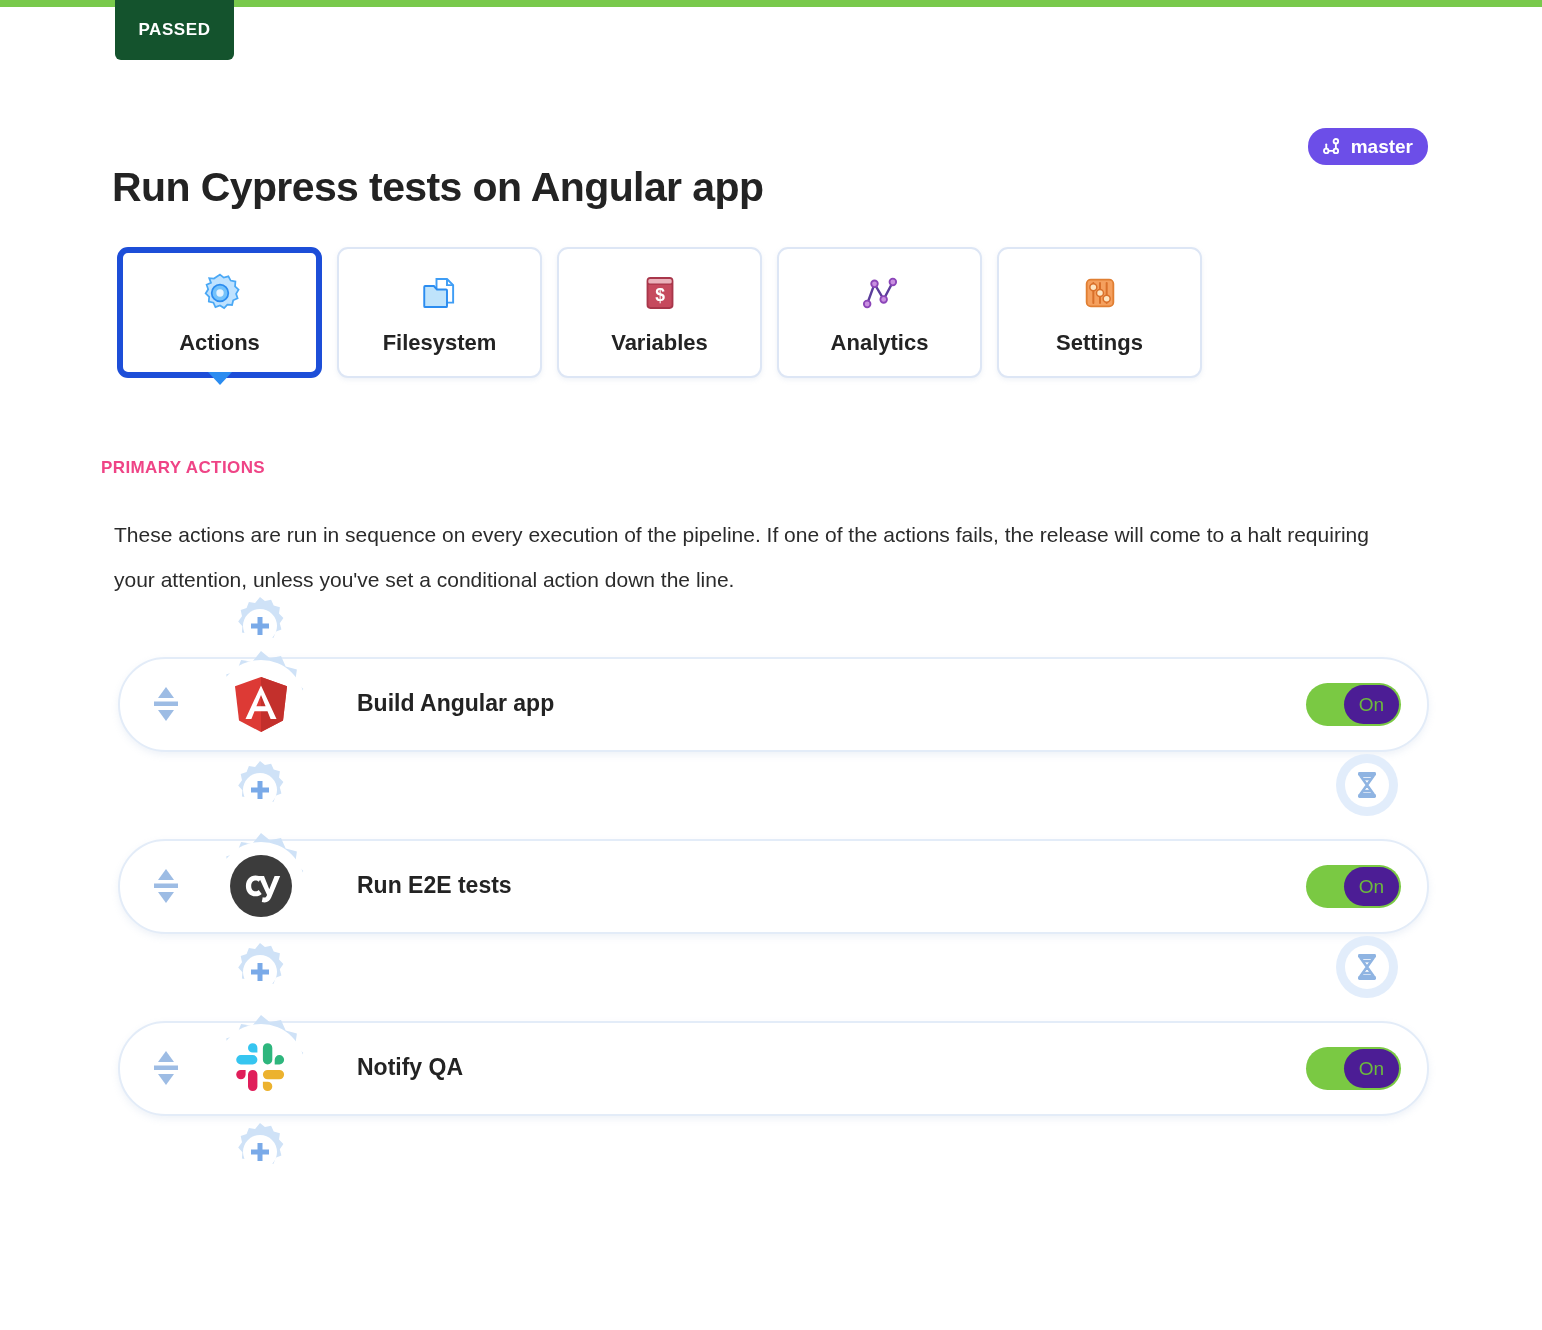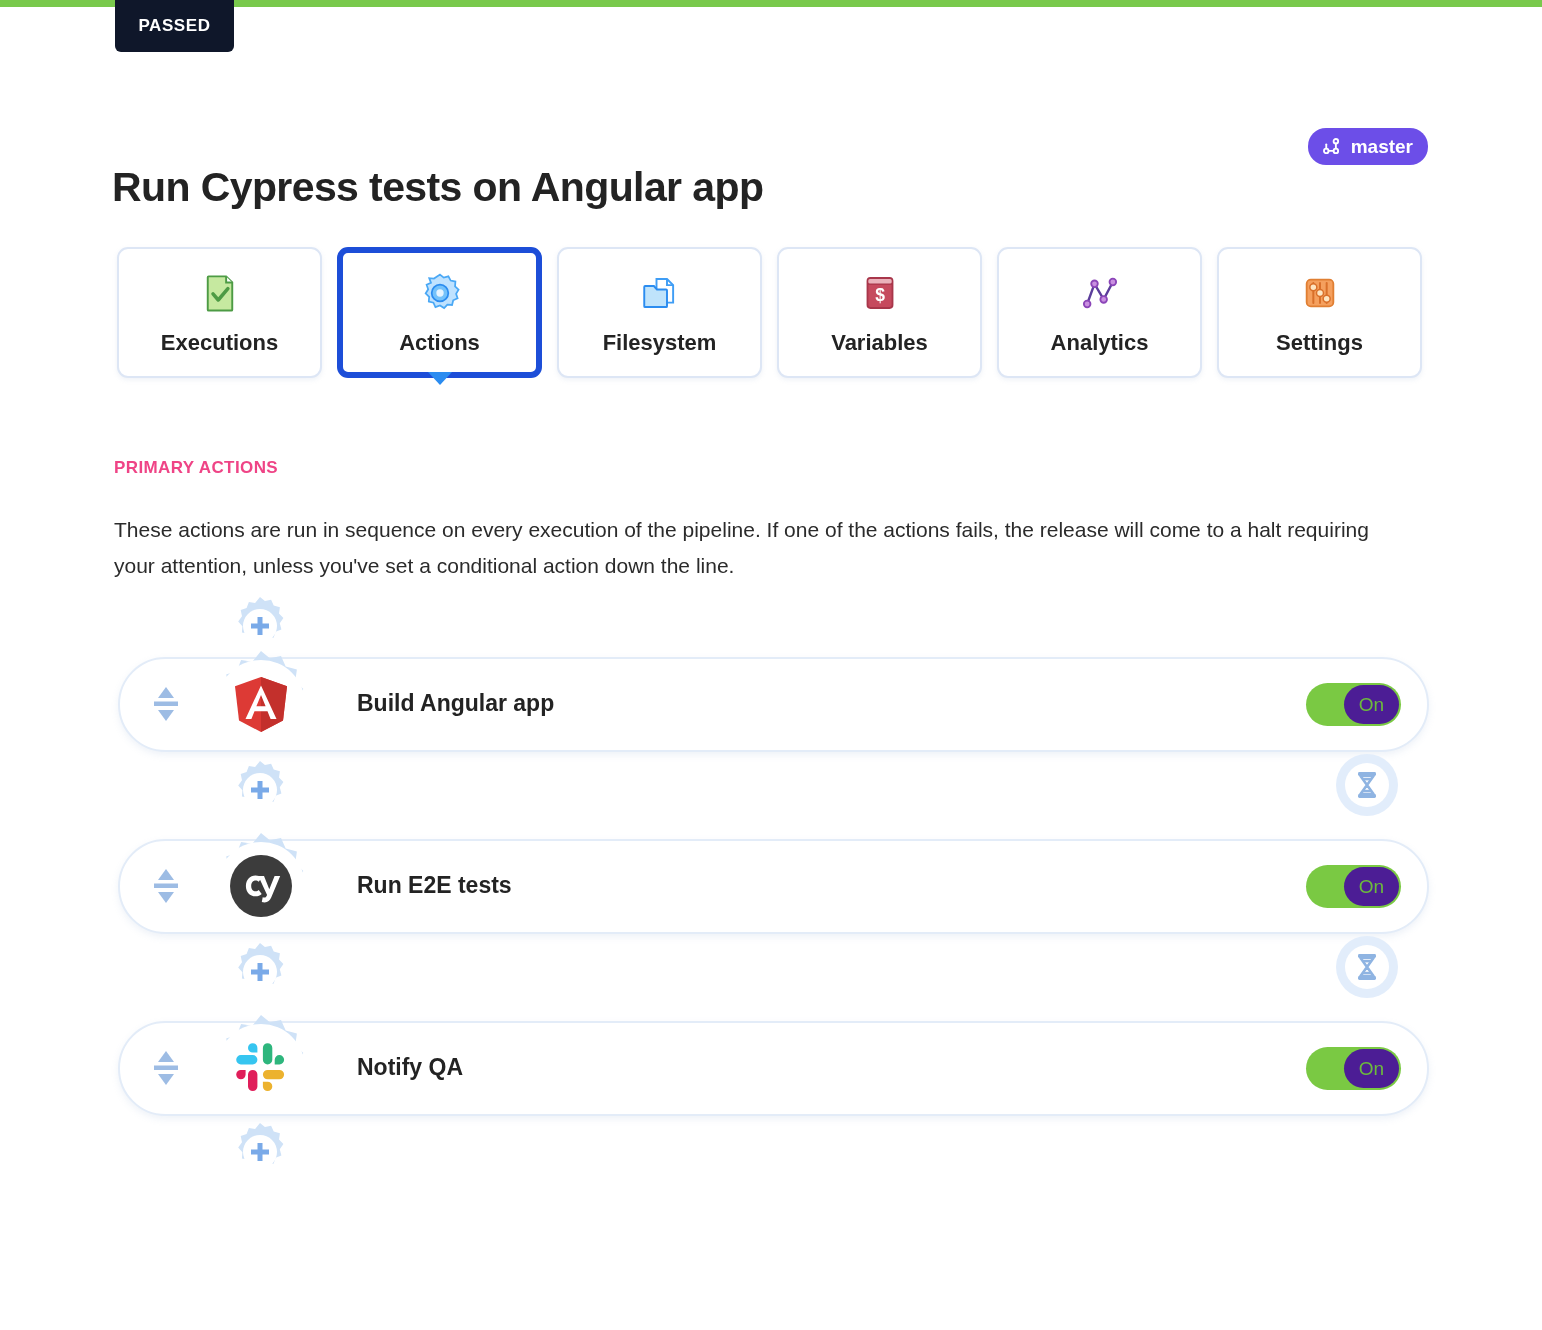--- a/index.html
+++ b/index.html
@@ -13,22 +13,22 @@
   #root { position: relative; width: 1542px; height: 1330px; }
 
   
   .topbar {
     position: absolute; left: 0; top: 0;
     width: 1542px; height: 7px;
     background: #79c94c;
   }
   .status-badge {
     position: absolute; left: 115px; top: 0;
-    width: 119px; height: 52px;
-    background: #0f172a;
+    width: 119px; height: 60px;
+    background: #14532d;
     border-radius: 0 0 6px 6px;
     display: flex; align-items: center; justify-content: center;
     color: #ffffff;
     font-size: 17px;
     font-weight: bold;
     letter-spacing: 0.6px;
   }
 
   
   .page-title {
@@ -81,30 +81,30 @@
     transform: translateX(-50%);
     border-left: 12px solid transparent;
     border-right: 12px solid transparent;
     border-top: 13px solid #2b8cf0;
   }
   .tab-icon { width: 46px; height: 46px; display: flex; align-items: center; justify-content: center; }
   .tab-label { font-size: 22px; font-weight: bold; color: #232323; }
 
   
   .section-title {
-    position: absolute; left: 114px; top: 458px;
+    position: absolute; left: 101px; top: 458px;
     font-size: 17px; font-weight: bold;
     letter-spacing: 0.4px;
     color: #ef4486;
   }
   .section-desc {
     position: absolute; left: 114px; top: 512px;
     width: 1270px;
     font-size: 21px;
-    line-height: 36px;
+    line-height: 45px;
     color: #2b2b2b;
   }
 
   
   .action-list { position: absolute; left: 0; top: 595px; width: 1542px; }
 
   .add-gear-row { position: relative; height: 62px; }
   .add-gear {
     position: absolute; left: 229px; top: 0;
     width: 62px; height: 62px;
@@ -194,30 +194,20 @@
         <path d="M6 14.4V9.5"></path>
         <path d="M8.6 17H14.4"></path>
         <path d="M17 8.6v5.8"></path>
       </svg>
     </span>
     <span>master</span>
   </div>
 
   <div class="tabs">
 
-    <div class="tab">
-      <span class="tab-icon">
-        <svg width="42" height="42" viewBox="0 0 48 48">
-          <path d="M11 5h20l7 7v31a1 1 0 0 1-1 1H11a1 1 0 0 1-1-1V6a1 1 0 0 1 1-1z" fill="#c6e9a0" stroke="#4d9b44" stroke-width="2.2"></path>
-          <path d="M31 5v7h7" fill="#ffffff" stroke="#4d9b44" stroke-width="2.2"></path>
-          <path d="M16 25l6 7 11-13" fill="none" stroke="#4d9b44" stroke-width="4" stroke-linecap="round" stroke-linejoin="round"></path>
-        </svg>
-      </span>
-      <span class="tab-label">Executions</span>
-    </div>
 
     <div class="tab selected">
       <span class="tab-icon">
         <svg width="42" height="42" viewBox="0 0 48 48">
           <path d="M24 3l4.3 3.4 5.3-1.4 2.6 4.8 5.4 1.1-.4 5.5 4 3.8-2.8 4.7 1.7 5.2-5 2.2-1.3 5.4-5.4-.5-3.7 4-4.7-2.9-5.2 1.8-2.3-5-5.3-1.4.4-5.4-4-3.8 2.9-4.7-1.8-5.2 5-2.2L11.7 7l5.4.5z" fill="#bfe2ff" stroke="#4aa8f5" stroke-width="2"></path>
           <circle cx="24" cy="24" r="9.5" fill="#74c2fb" stroke="#2b8cf0" stroke-width="2"></circle>
           <circle cx="24" cy="24" r="4.2" fill="#e6f4ff"></circle>
         </svg>
       </span>
       <span class="tab-label">Actions</span>

